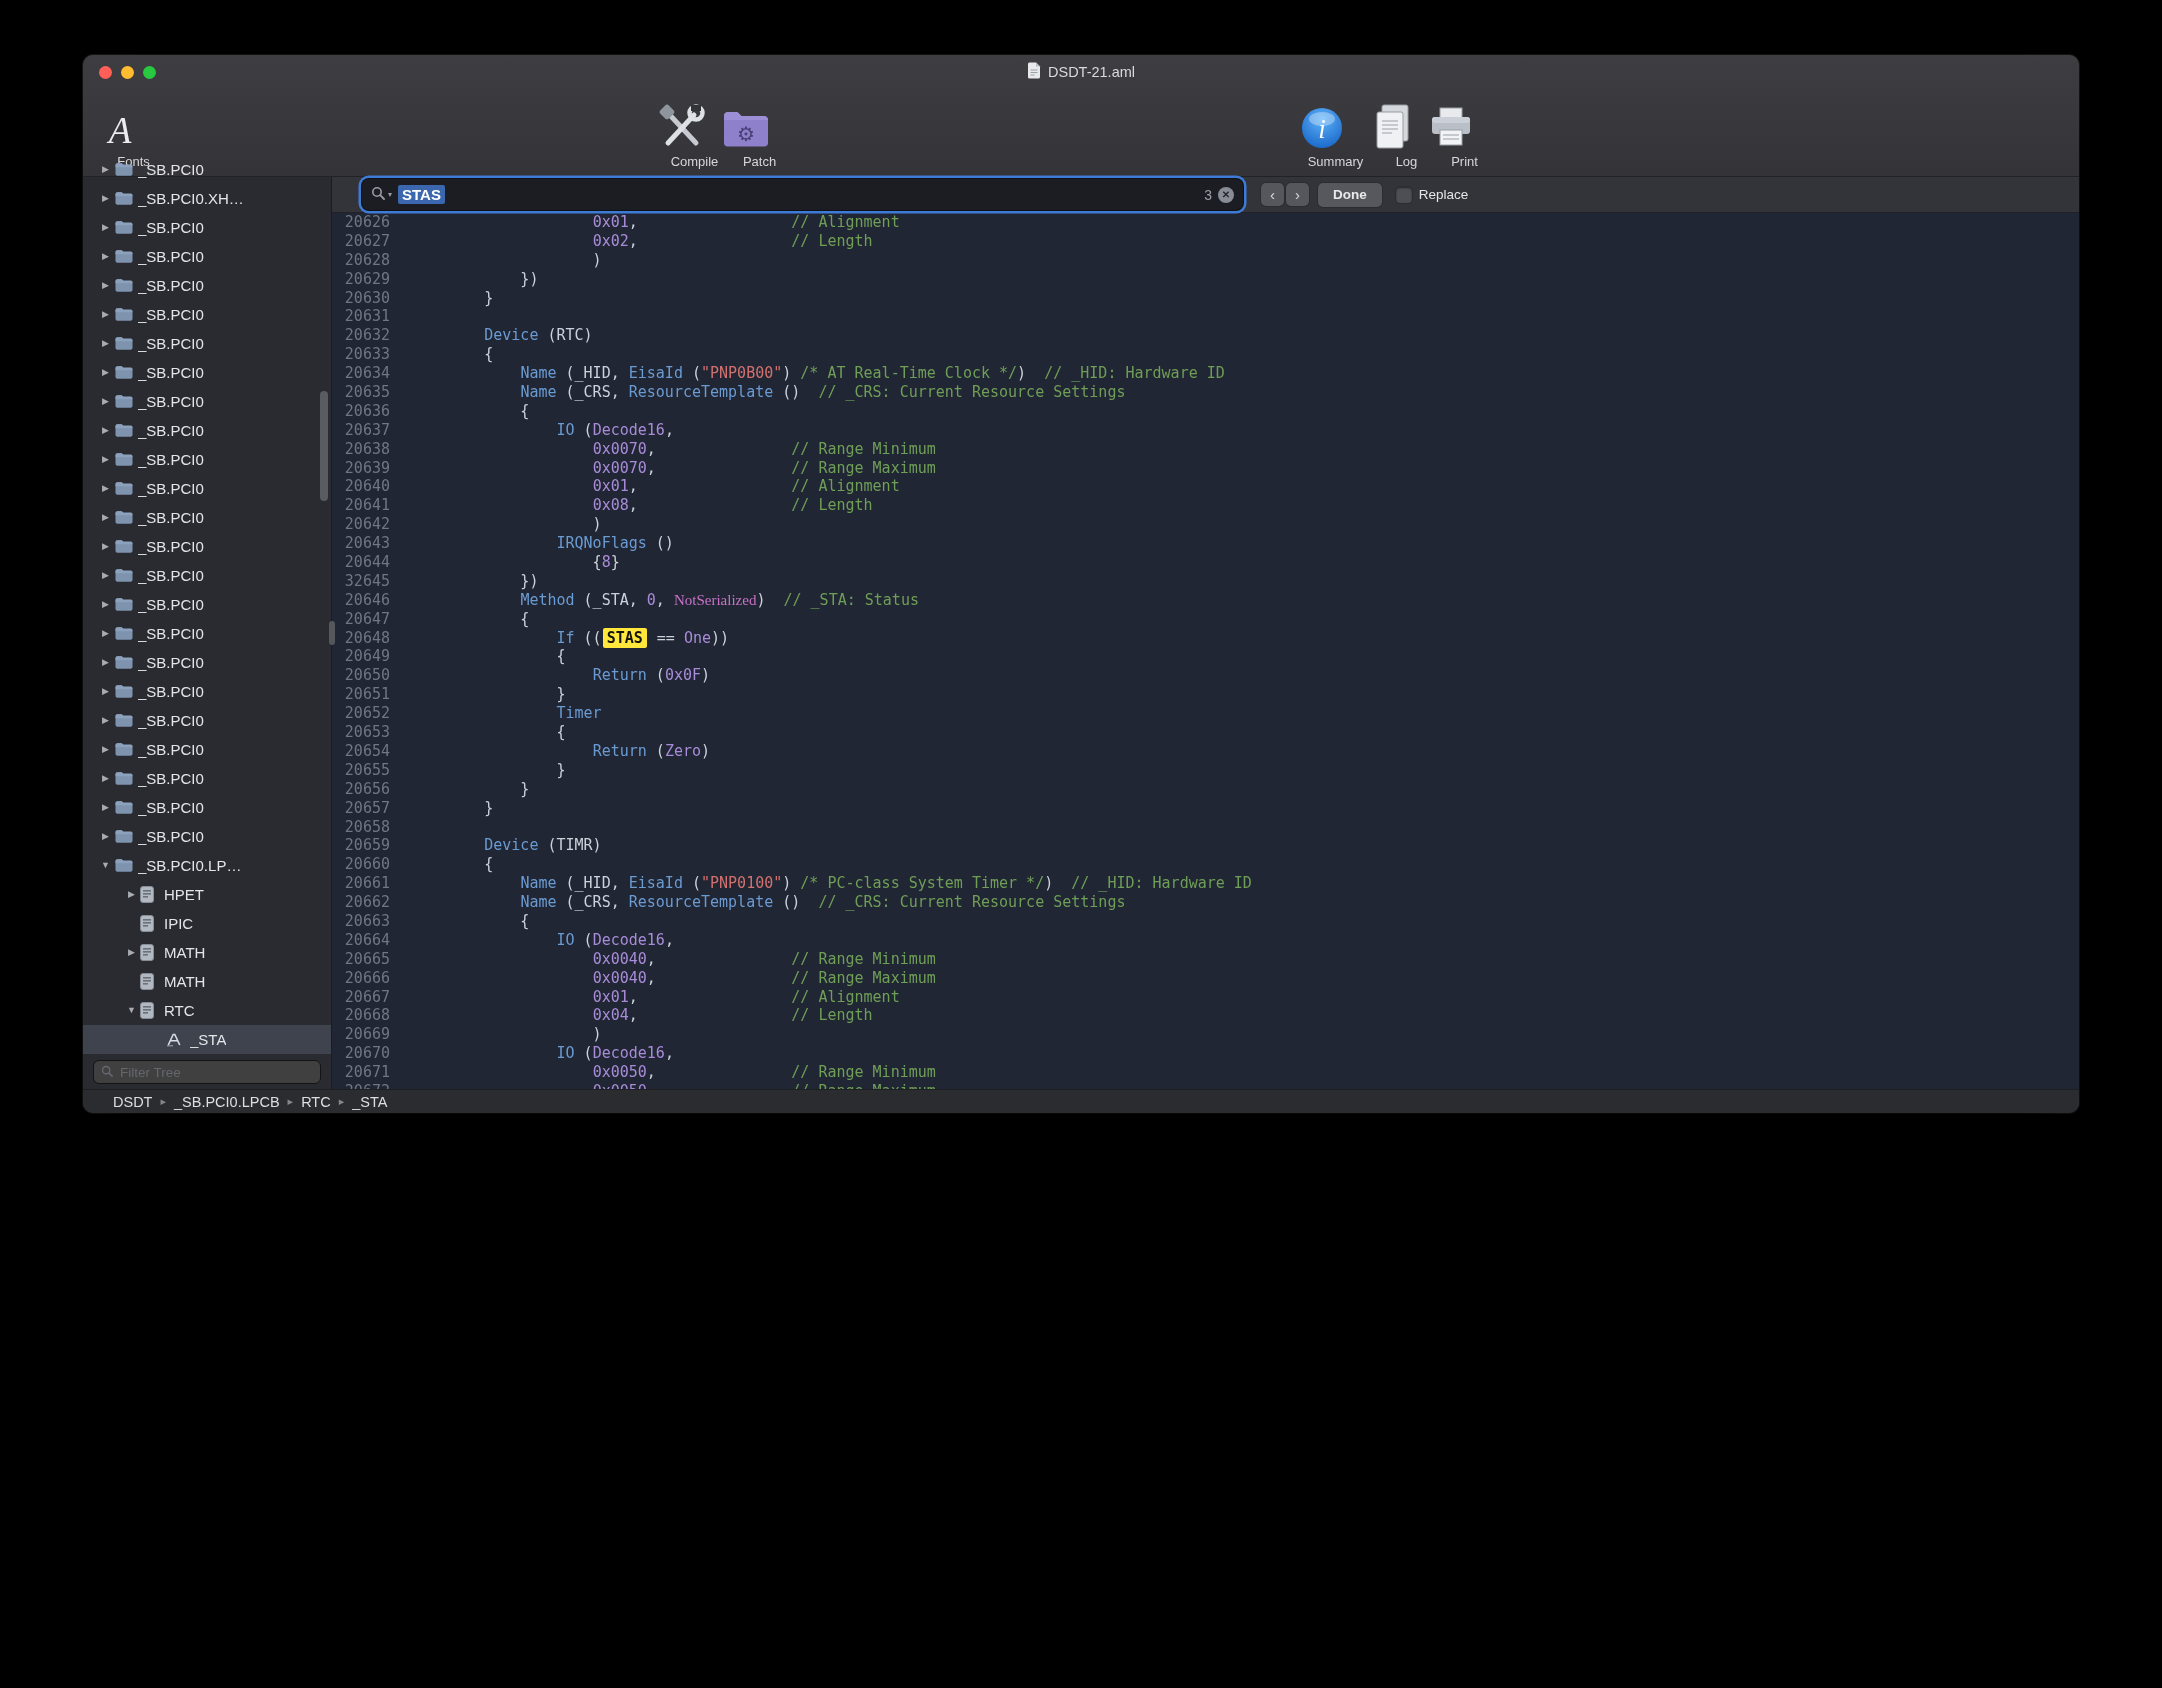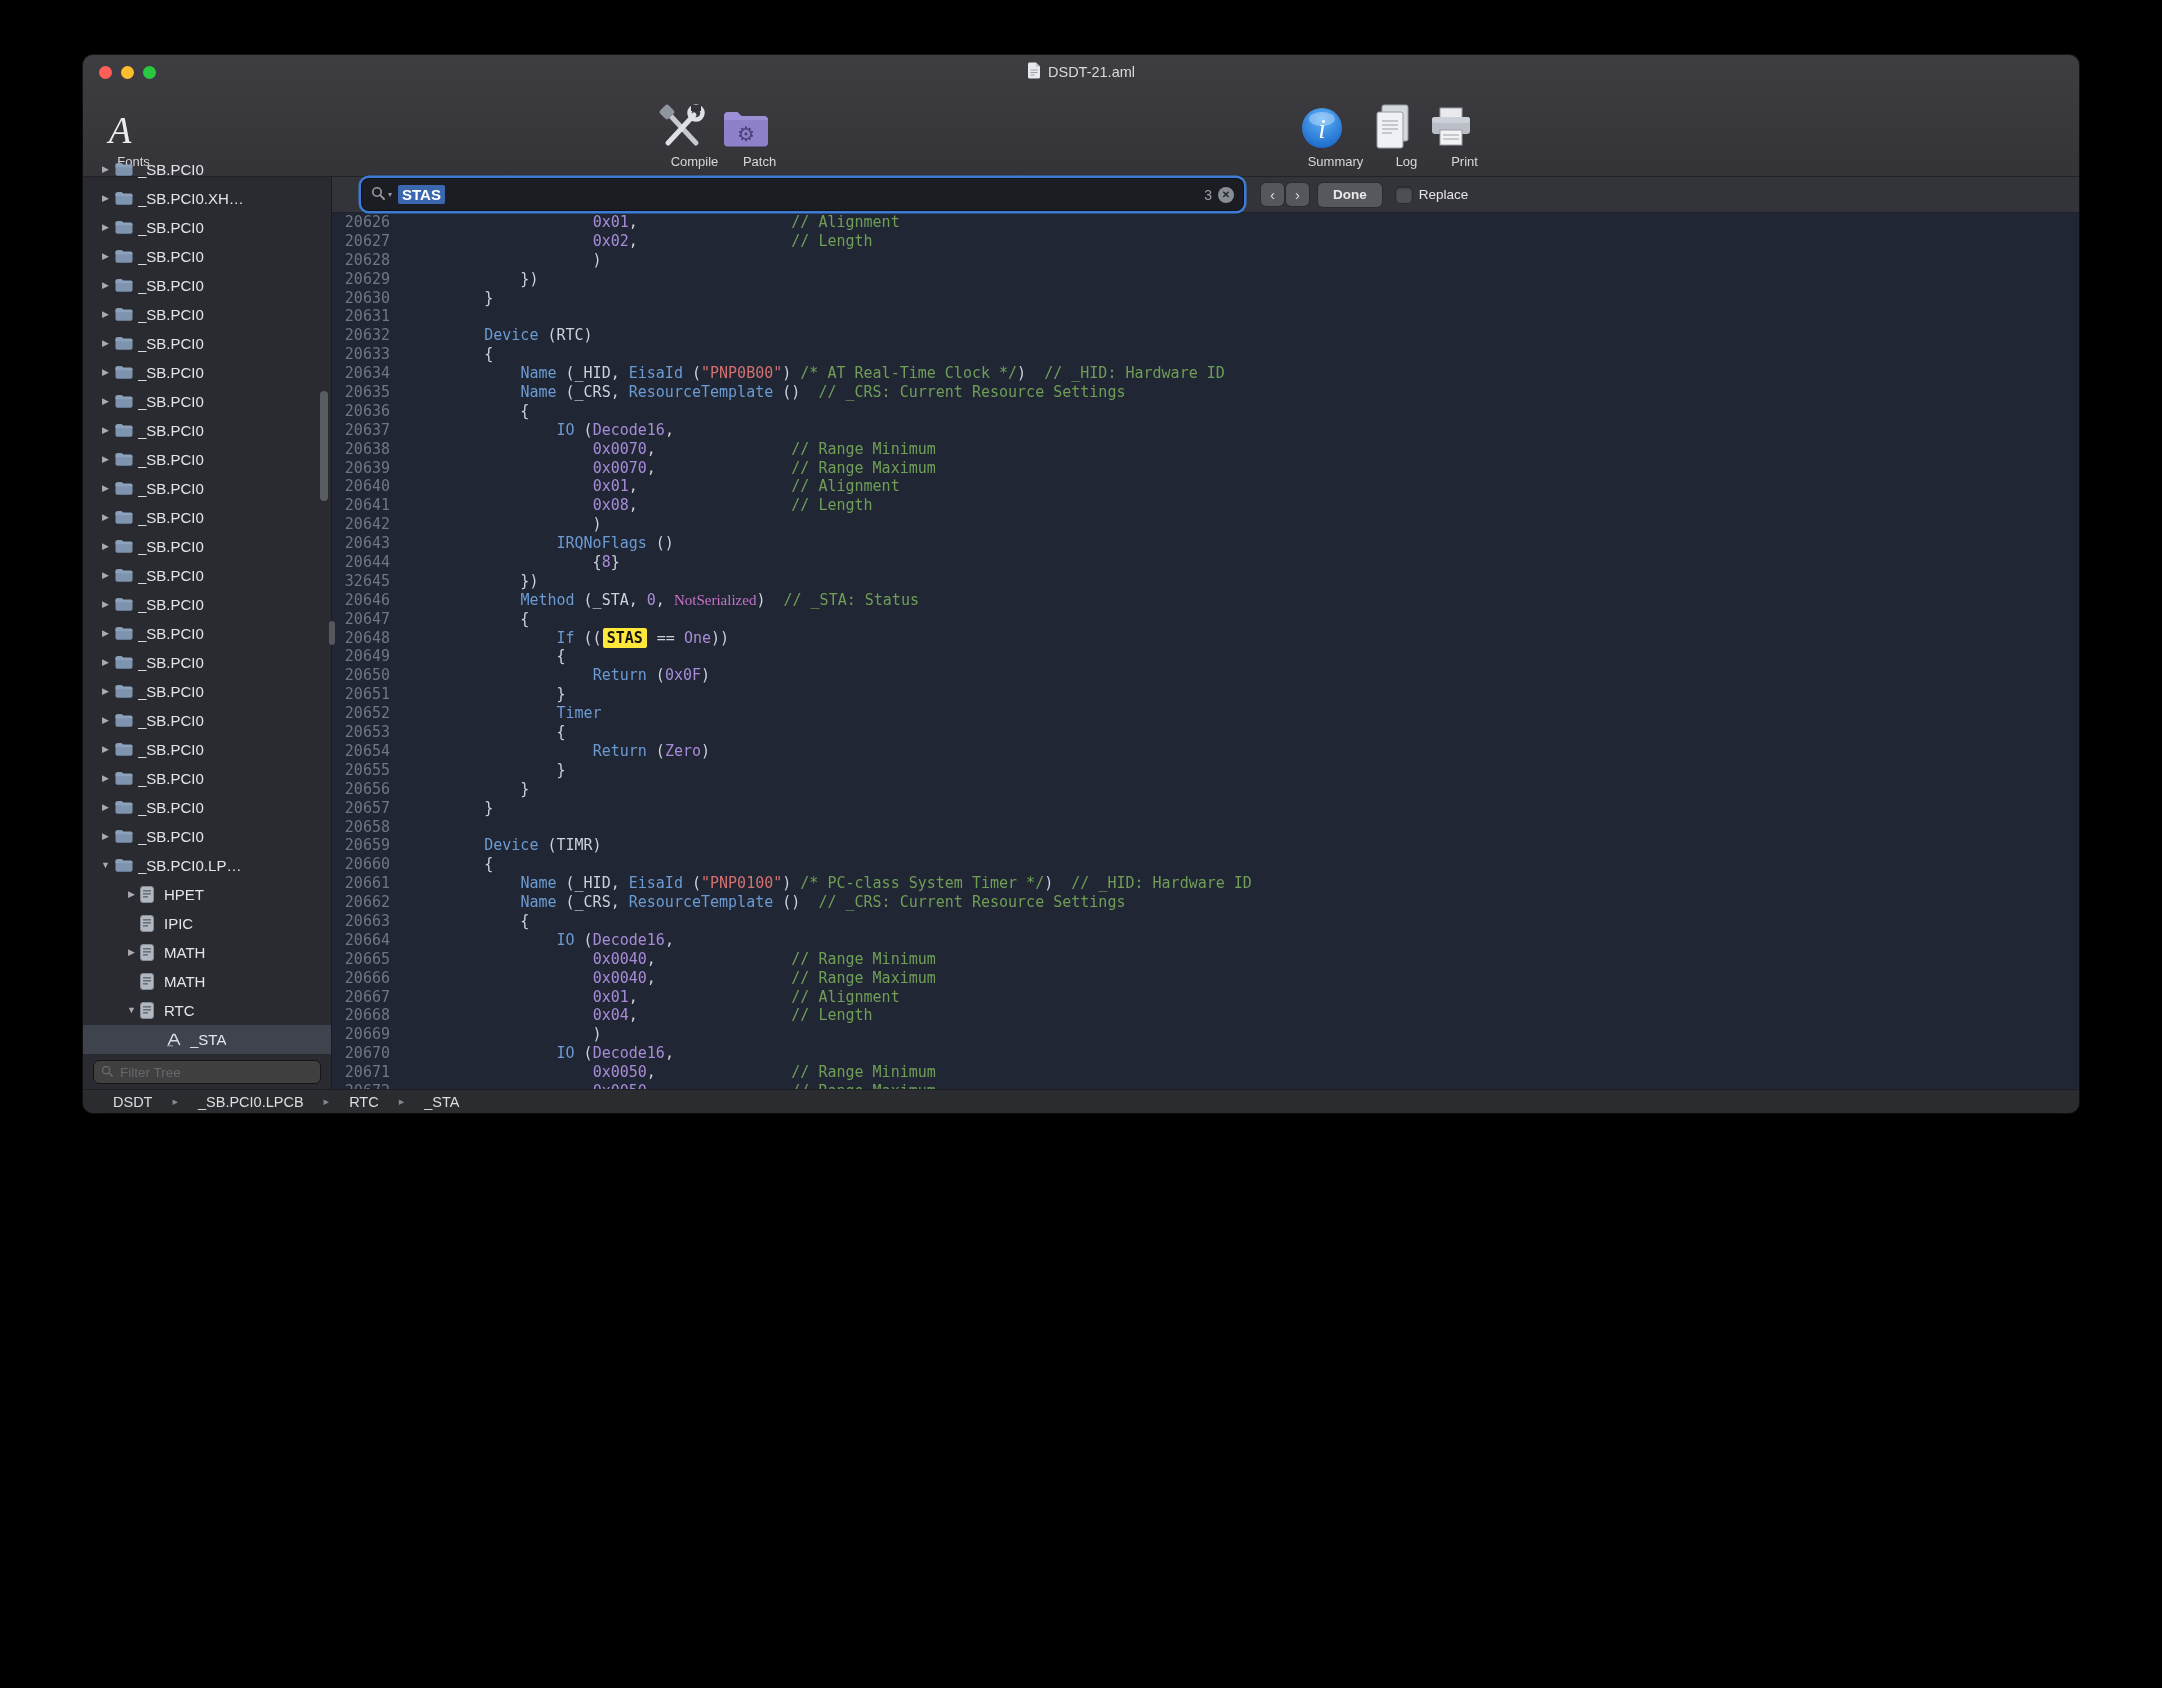--- a/index.html
+++ b/index.html
@@ -584,21 +584,21 @@
             <div class="code-line"><span class="ln">20668</span><span class="code"><span class="tok-pln">                    </span><span class="tok-num">0x04</span><span class="tok-pln">,</span><span class="tok-pln">                 </span><span class="tok-com">// Length</span></span></div>
             <div class="code-line"><span class="ln">20669</span><span class="code"><span class="tok-pln">                    )</span></span></div>
             <div class="code-line"><span class="ln">20670</span><span class="code"><span class="tok-pln">                </span><span class="tok-kw">IO</span><span class="tok-pln"> (</span><span class="tok-num">Decode16</span><span class="tok-pln">,</span></span></div>
             <div class="code-line"><span class="ln">20671</span><span class="code"><span class="tok-pln">                    </span><span class="tok-num">0x0050</span><span class="tok-pln">,</span><span class="tok-pln">               </span><span class="tok-com">// Range Minimum</span></span></div>
             <div class="code-line"><span class="ln">20672</span><span class="code"><span class="tok-pln">                    </span><span class="tok-num">0x0050</span><span class="tok-pln">,</span><span class="tok-pln">               </span><span class="tok-com">// Range Maximum</span></span></div>
           </div>
       </div>
     </div>
 
     <div class="statusbar">
-      <span id="breadcrumb-items" style="display:flex;align-items:center;gap:20px;">
+      <span id="breadcrumb-items" style="display:flex;align-items:center;gap:8px;">
           <span class="bc-item">DSDT</span>
           <span class="bc-sep">▸</span>
           <span class="bc-item">_SB.PCI0.LPCB</span>
           <span class="bc-sep">▸</span>
           <span class="bc-item">RTC</span>
           <span class="bc-sep">▸</span>
           <span class="bc-item">_STA</span>
         </span>
     </div>
 

